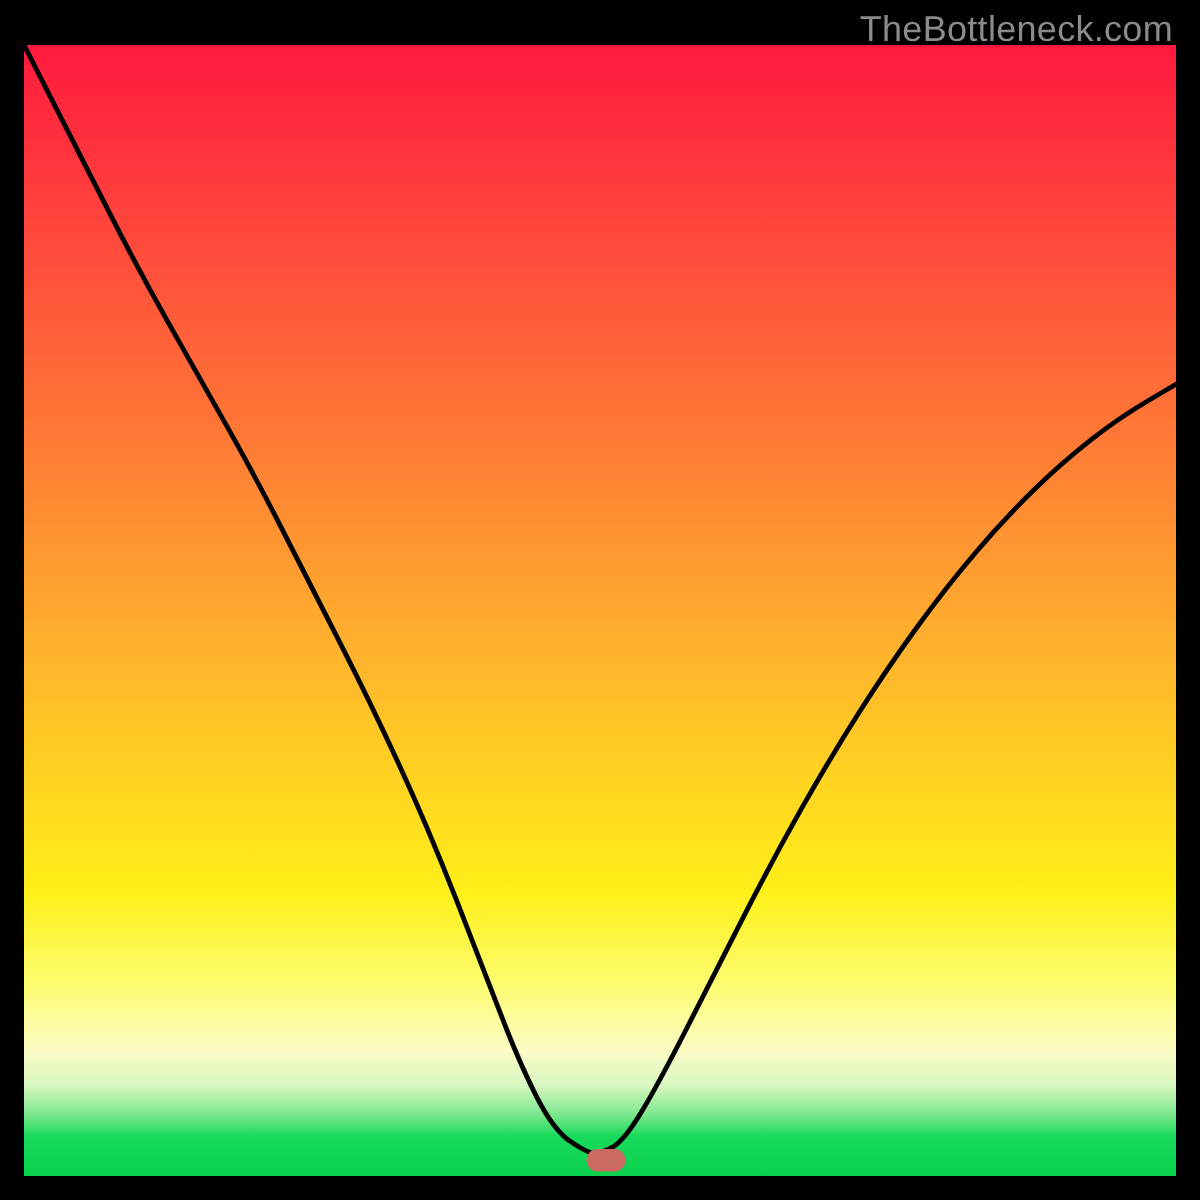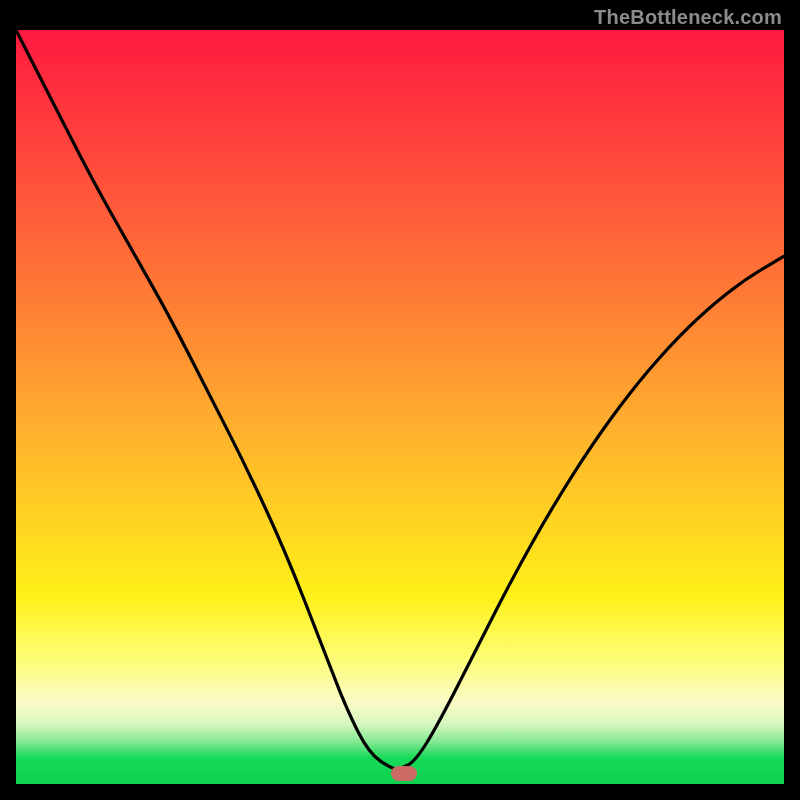--- a/index.html
+++ b/index.html
@@ -41,22 +41,22 @@
       #7fe88f 94.5%,
       #18da5a 96.5%,
       #0ad14e 100%
     );
   }
   .watermark {
     position: absolute;
     top: 6px;
     right: 18px;
     color: #8b8b8b;
-    font-size: 20px;
-    font-weight: 700;
+    font-size: 24px;
+    font-weight: 400;
     letter-spacing: 0.2px;
   }
   svg.curve {
     position: absolute;
     left: 0;
     top: 0;
     width: 768px;
     height: 754px;
   }
   .marker {

